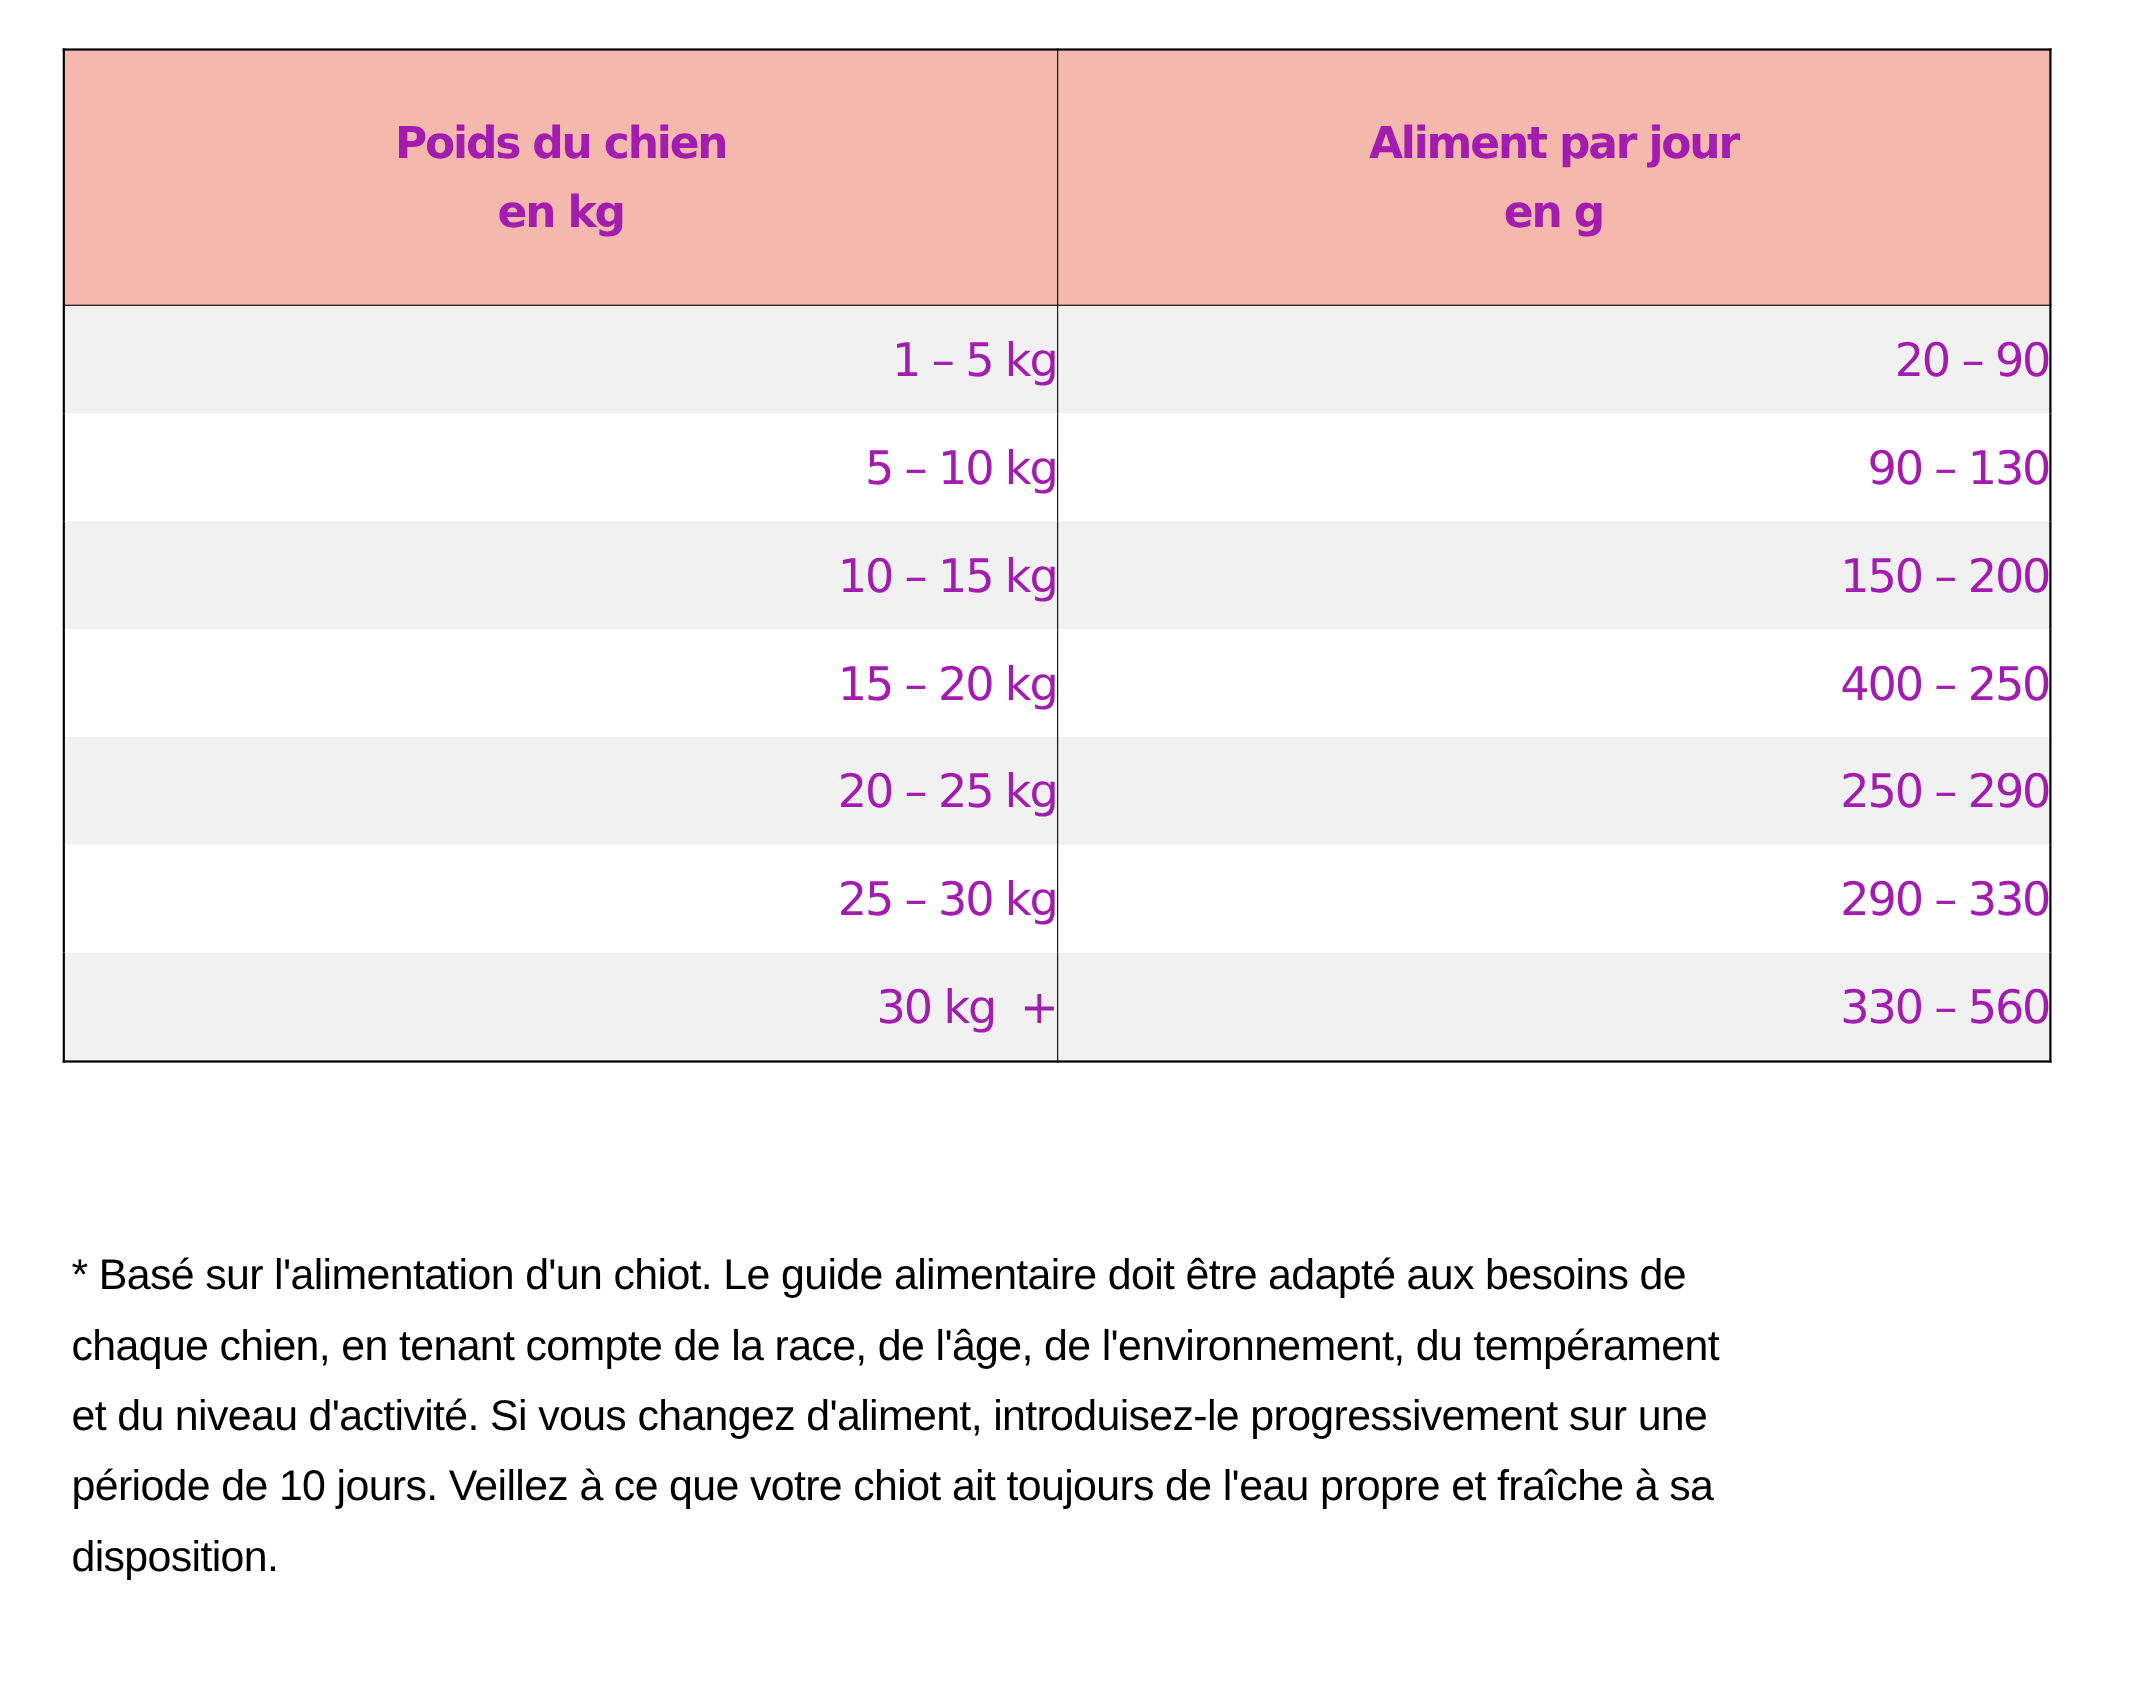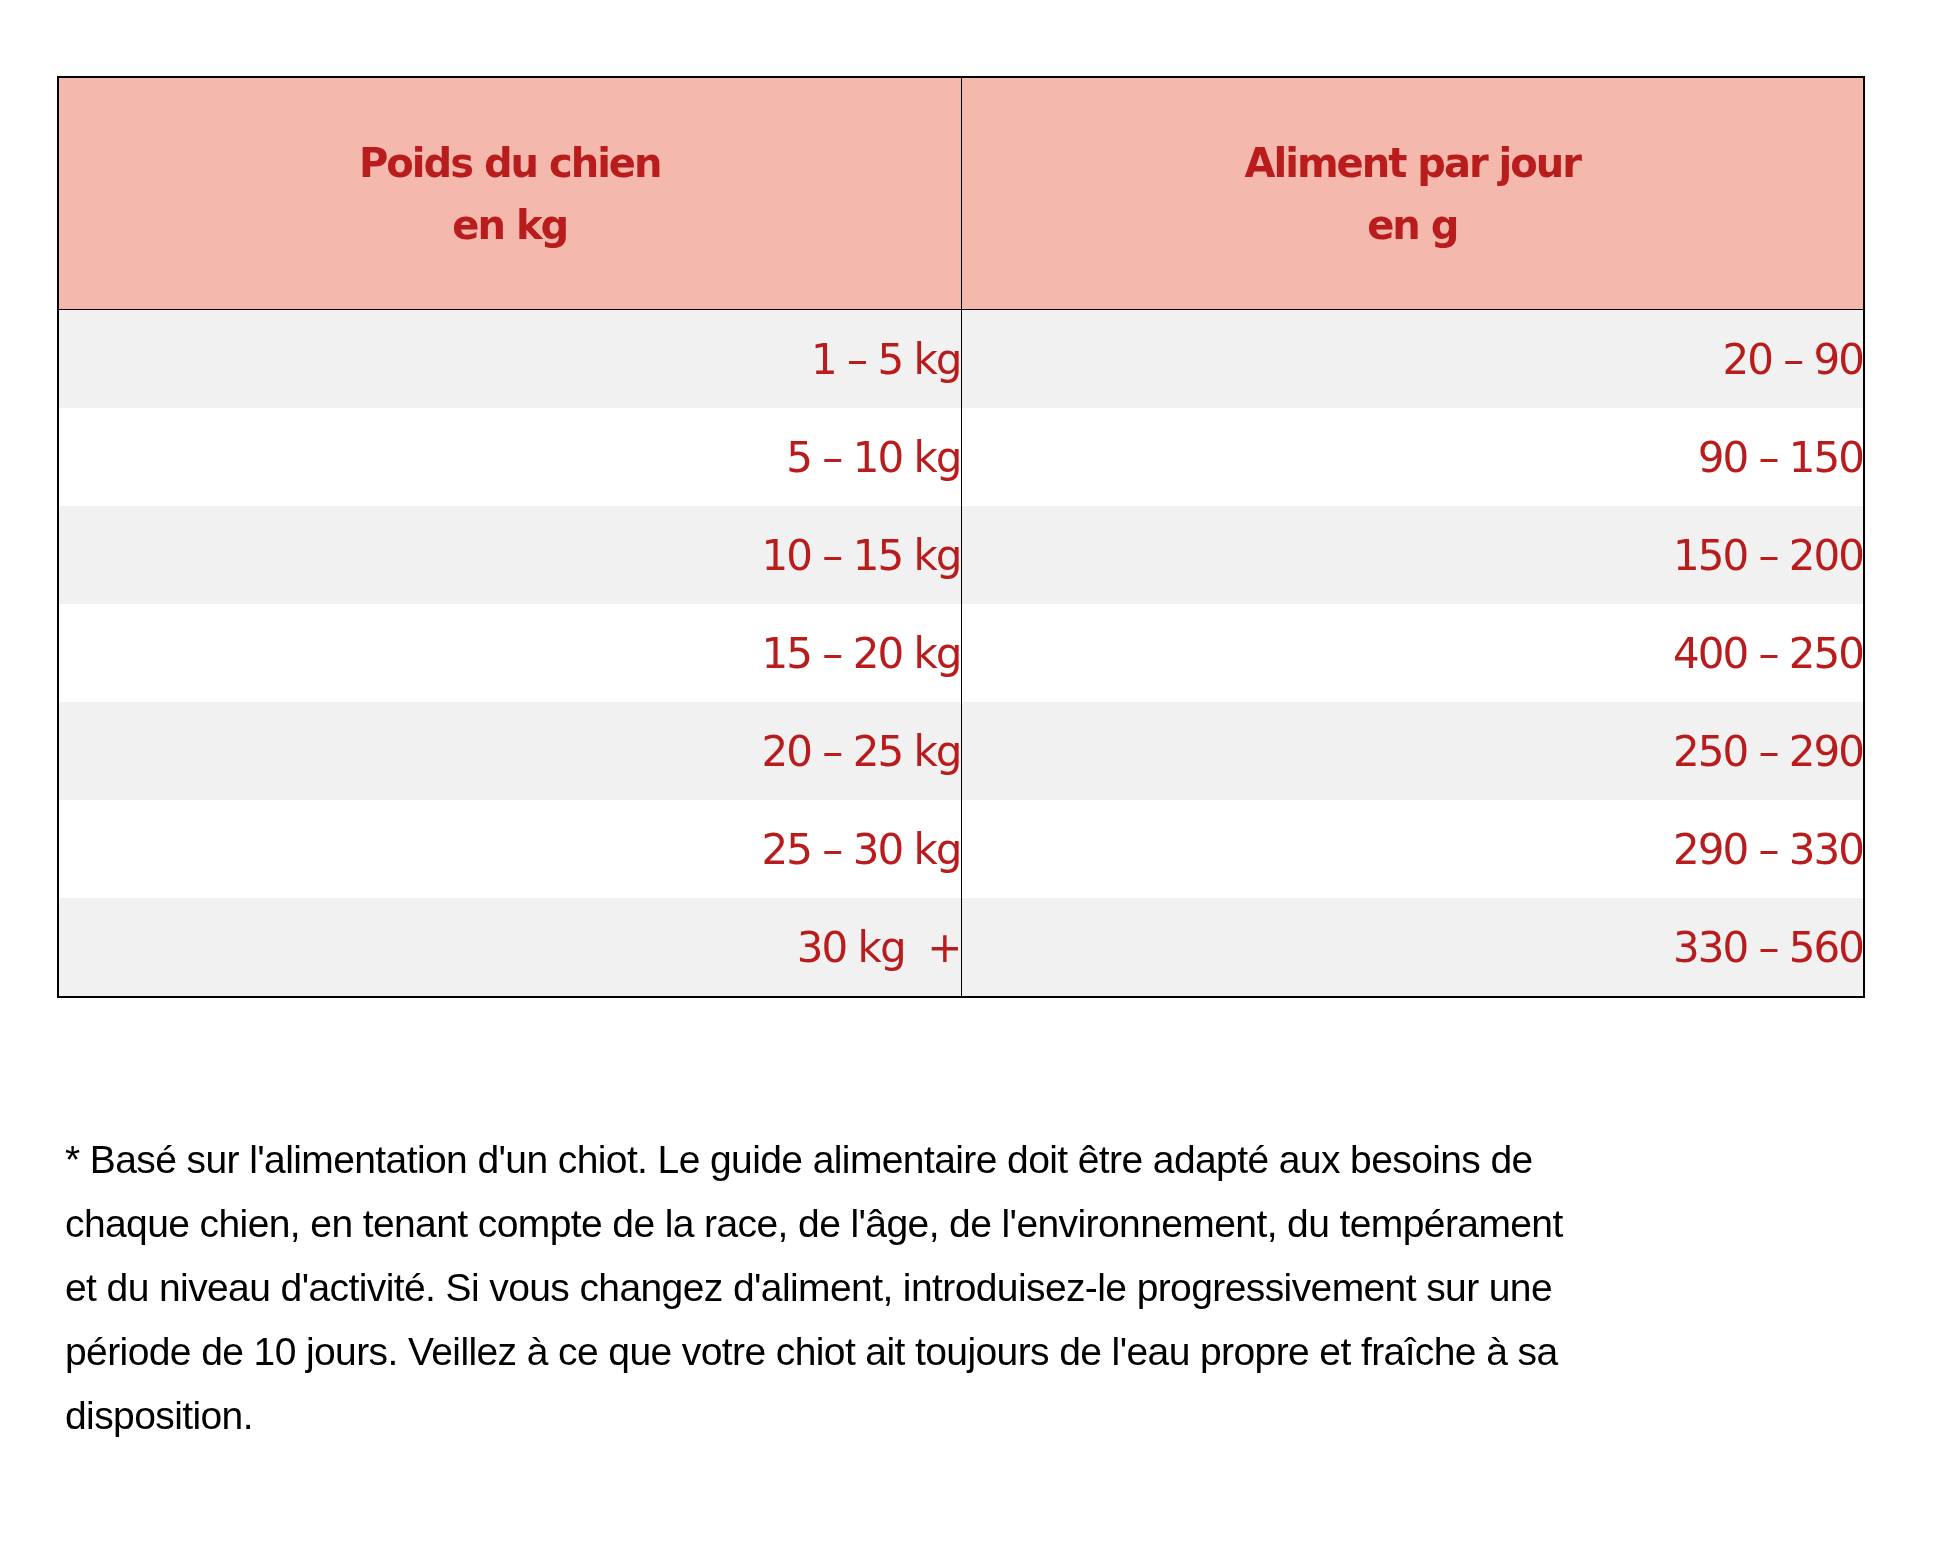--- a/index.html
+++ b/index.html
@@ -1,20 +1,20 @@
 <!DOCTYPE html>
 <html><head>
 <meta charset="utf-8">
 <style>
   html, body { margin: 0; padding: 0; background: #ffffff; }
   body { width: 1956px; height: 1544px; position: relative; overflow: hidden; }
   .feeding-table {
     position: absolute; left: 57px; top: 44px; width: 1808px;
     border-collapse: collapse; border: 2px solid #000;
-    font-family: "DejaVu Sans", sans-serif; color: #b91c1c; margin-top: 32px;
+    font-family: "DejaVu Sans", sans-serif; color: #a21caf;
   }
   .feeding-table th {
     background: #f5b8ac; height: 231px; font-weight: bold;
     font-size: 40px; line-height: 62px; letter-spacing: -2px;
     border: 1.5px solid #000; text-align: center; vertical-align: middle;
     padding: 0;
   }
   .feeding-table td {
     height: 98px; font-size: 42px; letter-spacing: -2px;
     text-align: right; vertical-align: middle; padding: 0;
@@ -46,21 +46,21 @@
       </th>
     </tr>
   </thead>
   <tbody>
     <tr class="odd">
       <td>1 – 5 kg</td>
       <td>20 – 90</td>
     </tr>
     <tr class="even">
       <td>5 – 10 kg</td>
-      <td>90 – 150</td>
+      <td>90 – 130</td>
     </tr>
     <tr class="odd">
       <td>10 – 15 kg</td>
       <td>150 – 200</td>
     </tr>
     <tr class="even">
       <td>15 – 20 kg</td>
       <td>400 – 250</td>
     </tr>
     <tr class="odd">

